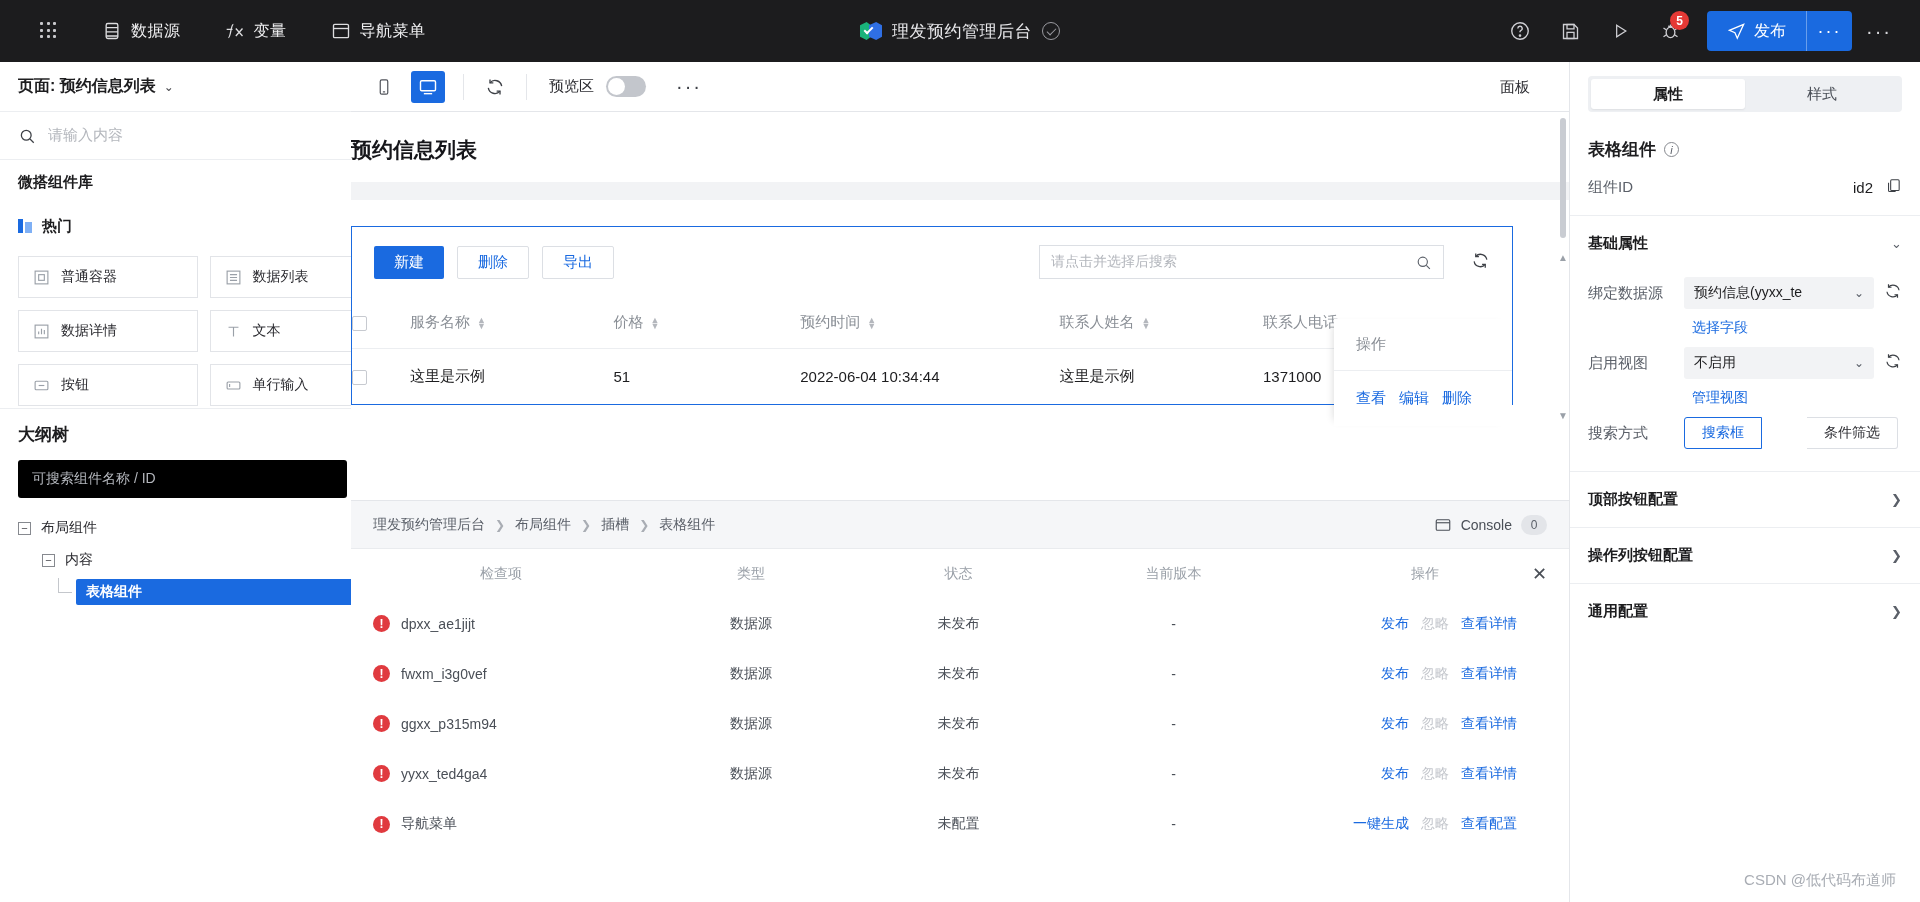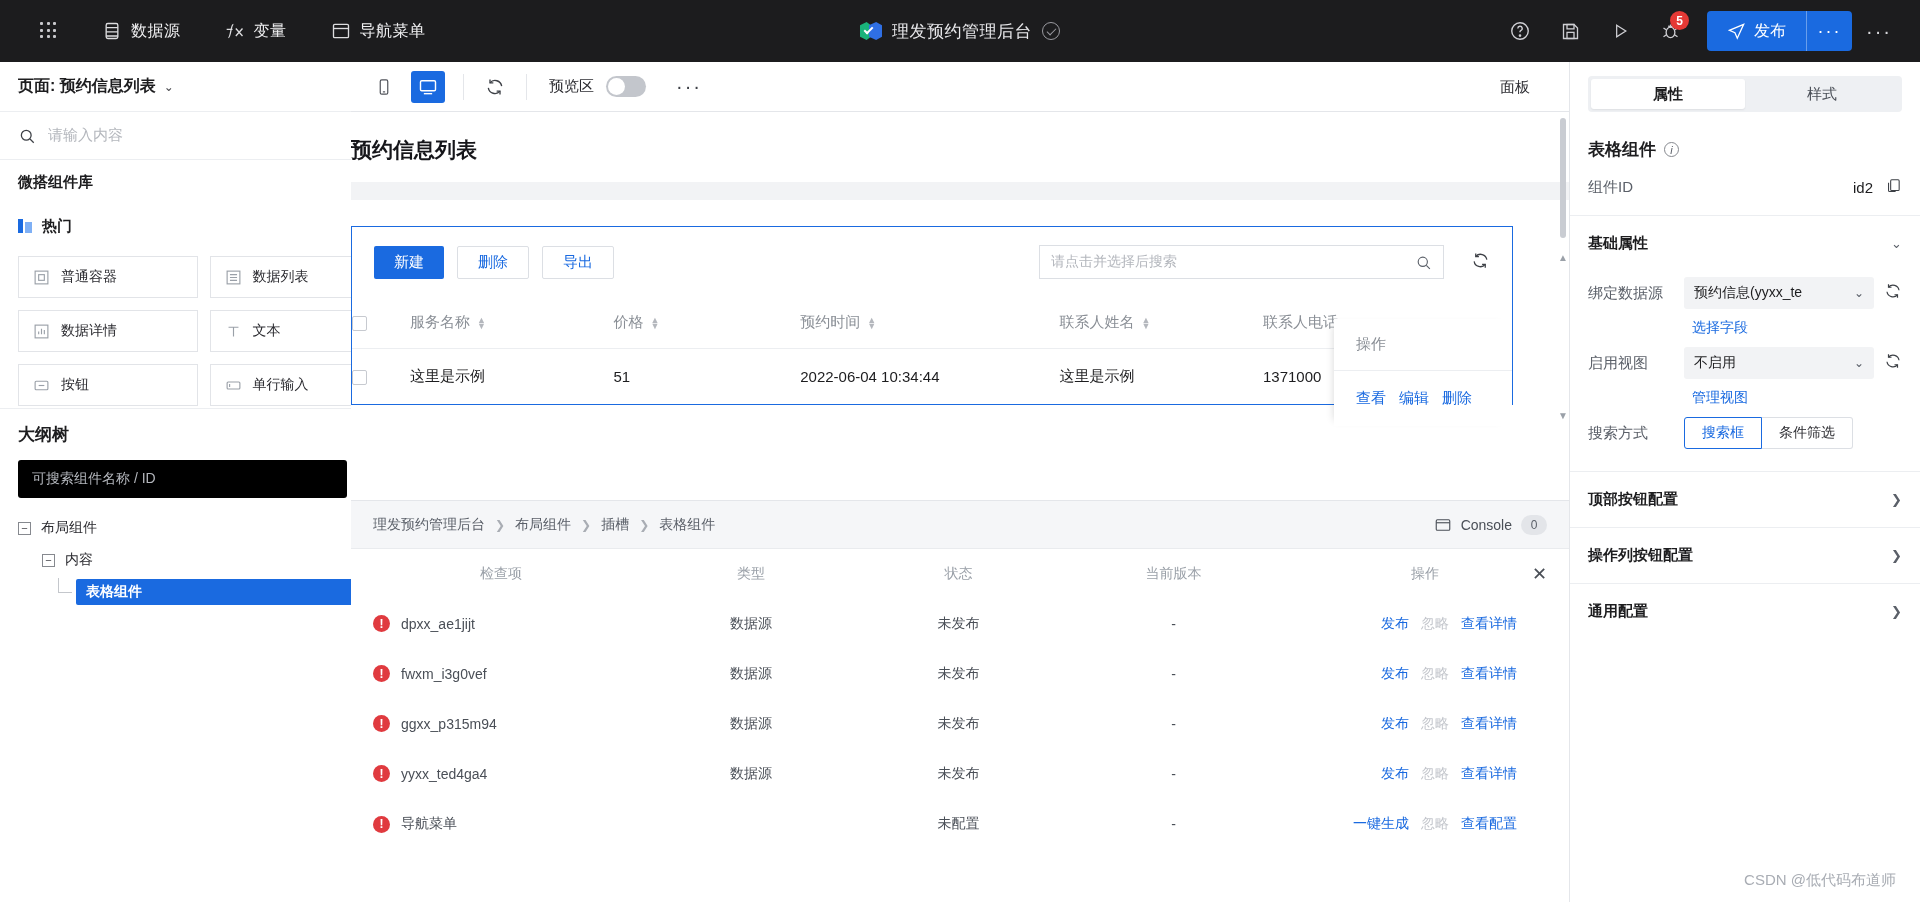--- a/index.html
+++ b/index.html
@@ -210,21 +210,21 @@
   .rp-sec { display: flex; align-items: center; padding: 16px 18px; font-size: 15px;
     font-weight: 700; color: #1d1d1f; cursor: pointer; }
   .rp-sec .chev { margin-left: auto; color: #5b6069; font-size: 13px; font-weight: 400; }
   .rp-field { display: flex; align-items: center; padding: 8px 18px 8px 18px; gap: 10px; }
   .rp-field .lab { width: 86px; font-size: 15px; color: #5b6069; flex: none; }
   .rp-select { flex: 1; height: 32px; background: #f2f3f5; border-radius: 3px; display: flex;
     align-items: center; padding: 0 10px; font-size: 14px; color: #1d1d1f; cursor: pointer; }
   .rp-select .cv { margin-left: auto; color: #5b6069; font-size: 12px; }
   .rp-refresh { color: #3d4046; cursor: pointer; flex: none; }
   .rp-link { color: #1a6ae0; font-size: 14px; padding: 2px 18px 2px 122px; cursor: pointer; }
-  .seg { display: flex; }
+  .seg { display: flex; gap: 45px; }
   .seg div { height: 32px; padding: 0 17px; display: flex; align-items: center; font-size: 14px;
     border: 1px solid #dcdfe4; cursor: pointer; color: #2b2b30; }
   .seg div:first-child { border-radius: 3px 0 0 3px; }
   .seg div:last-child { border-radius: 0 3px 3px 0; border-left: none; }
   .seg div.on { color: #1a6ae0; border-color: #1a6ae0; z-index: 2; }
 </style>
 </head>
 <body>
 
 <div class="app">

